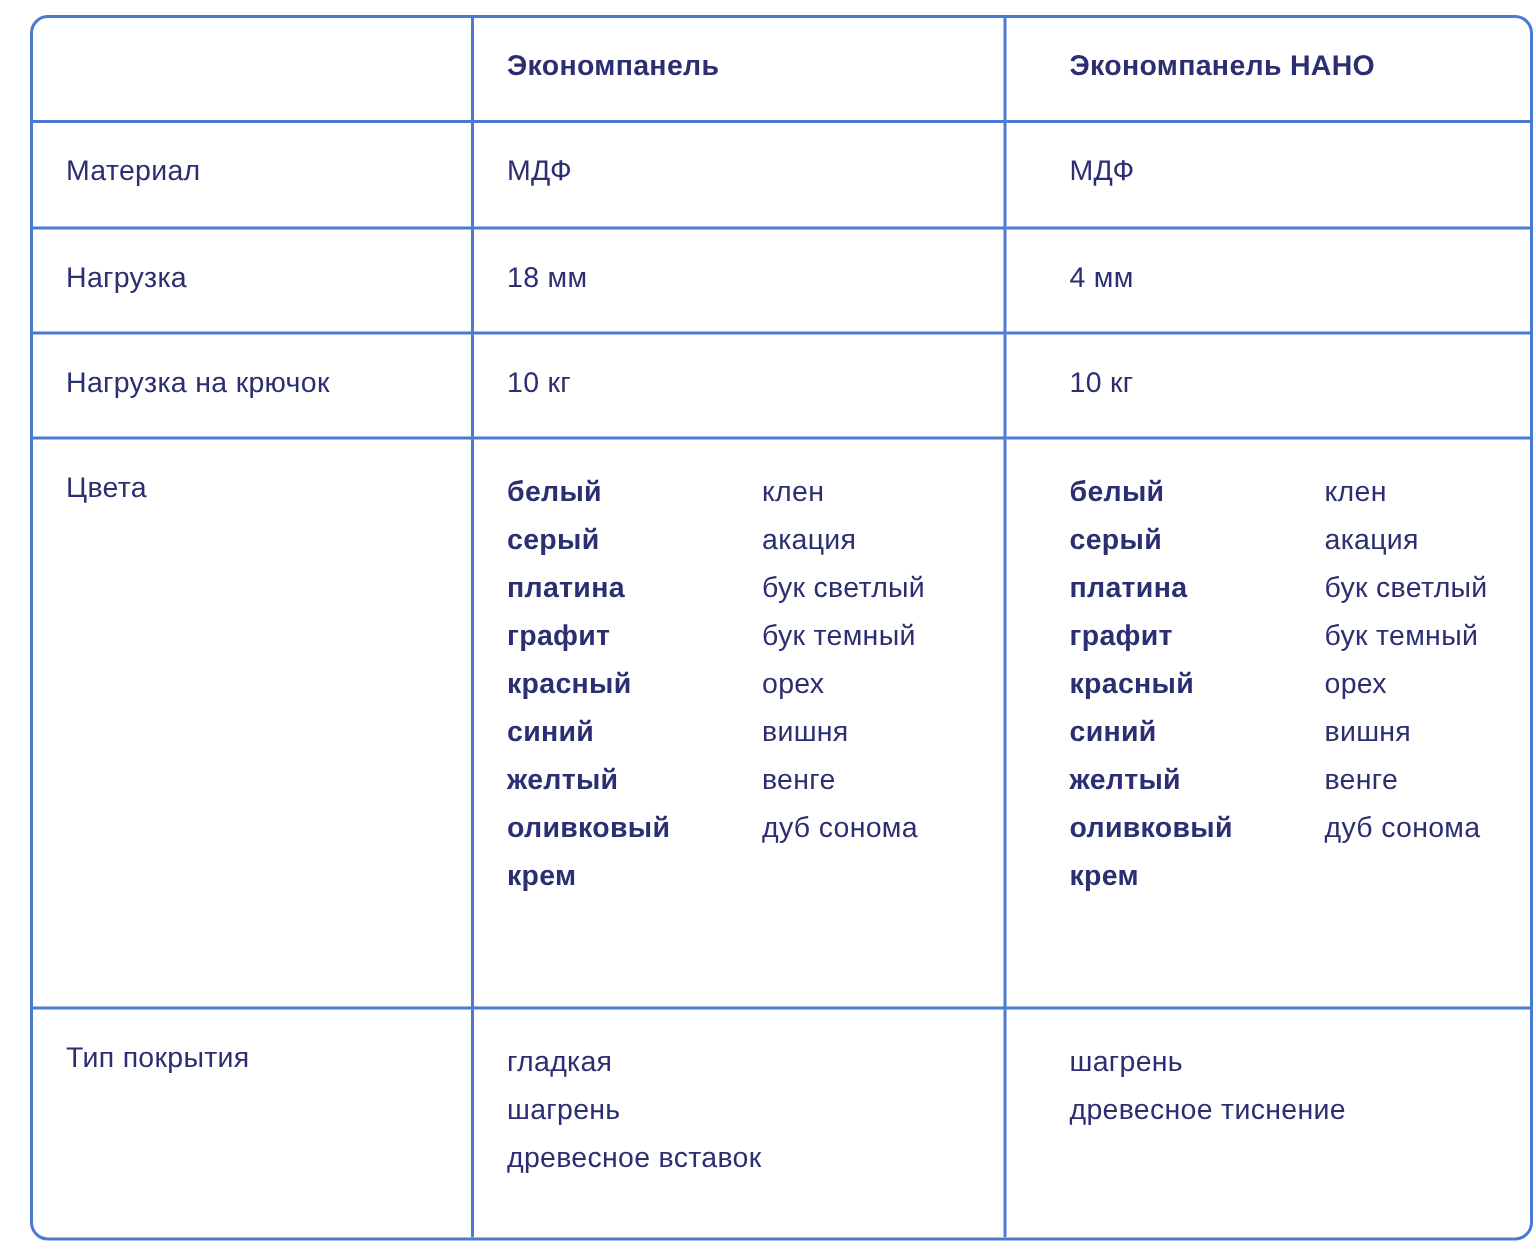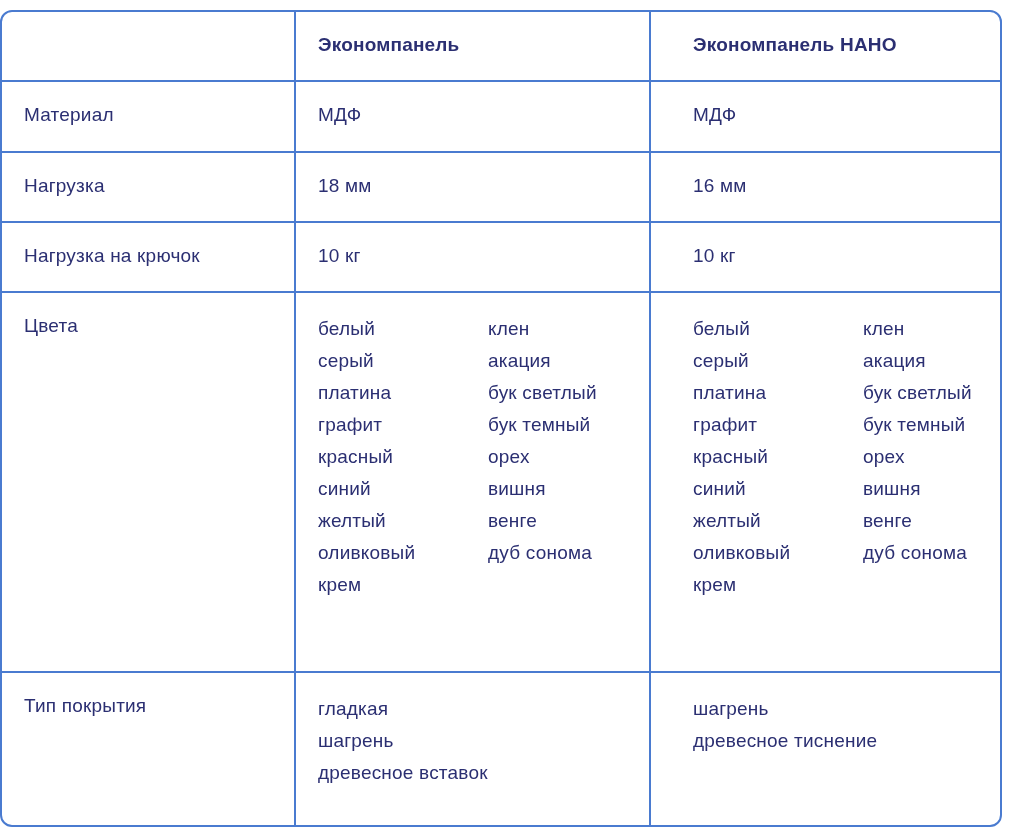--- a/index.html
+++ b/index.html
@@ -10,21 +10,21 @@
   * { margin: 0; padding: 0; box-sizing: border-box; }
   html, body {
     width: 1024px; height: 838px;
     background: var(--bg);
     font-family: "Liberation Sans", "DejaVu Sans", sans-serif;
     position: relative;
     overflow: hidden;
   }
   .table-wrap {
     position: absolute;
-    left: 0; top: 10px;
+    left: 20px; top: 10px;
     width: 1002px; height: 817px;
     border: 2px solid var(--blue);
     border-radius: 12px;
     background: var(--bg);
     overflow: hidden;
   }
   table {
     width: 100%; height: 100%;
     border-collapse: collapse;
     table-layout: fixed;
@@ -58,21 +58,21 @@
   tr.r-spec4   { height: 56px; }
   tr.r-colors  { height: 367px; }
   tr.r-coating { height: 148px; }
 
   .list {
     white-space: pre-line;
     line-height: 32px;
   }
   .color-cols { display: flex; }
   .color-cols .list { flex: none; }
-  .color-cols .list.first { width: 170px; }
+  .color-cols .list.first { width: 170px; font-weight: bold; }
 </style>
 </head>
 <body>
 
 <div class="table-wrap">
   <table>
     <colgroup>
         <col class="c1">
         <col class="c2">
         <col class="c3">
@@ -87,21 +87,21 @@
 
     <tr class="r-spec1">
       <td>Материал</td>
       <td>МДФ</td>
       <td>МДФ</td>
     </tr>
 
     <tr class="r-spec2">
       <td>Нагрузка</td>
       <td>18 мм</td>
-      <td>16 мм</td>
+      <td>4 мм</td>
     </tr>
 
     <tr class="r-spec3">
       <td>Нагрузка на крючок</td>
       <td>10 кг</td>
       <td>10 кг</td>
     </tr>
 
 
     <tr class="r-colors">

